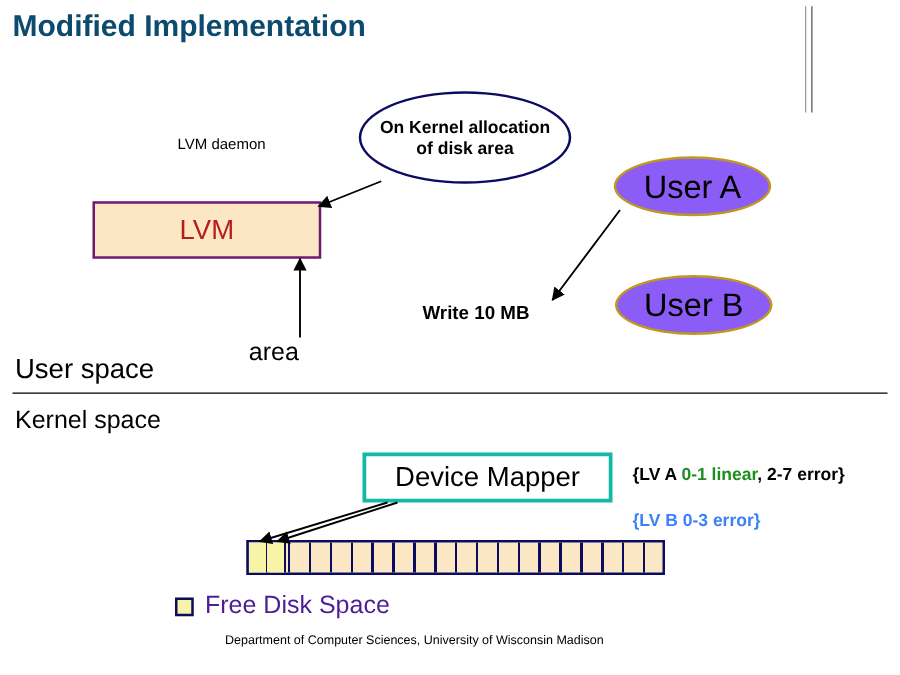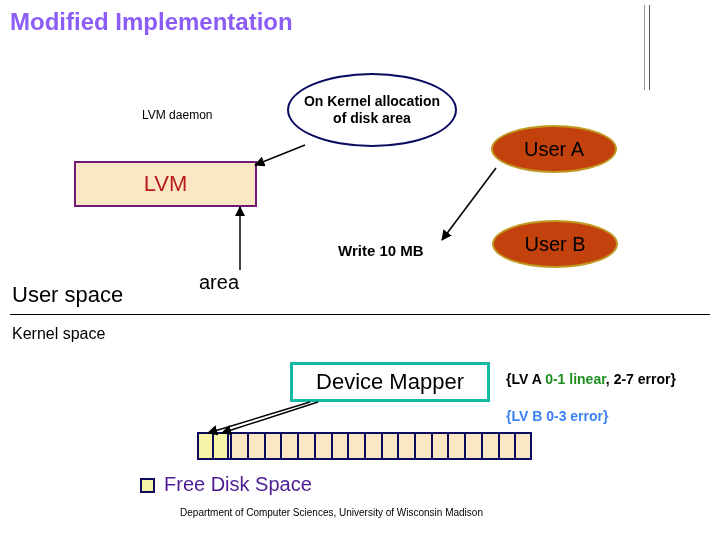--- a/index.html
+++ b/index.html
@@ -11,21 +11,21 @@
     background: #ffffff;
     position: relative;
     overflow: hidden;
   }
   .title {
     position: absolute;
     left: 10px;
     top: 8px;
     font-size: 24px;
     font-weight: bold;
-    color: #8b5cf6;
+    color: #0c4a6e;
   }
   
   .balloon {
     position: absolute;
     left: 287px;
     top: 73px;
     width: 170px;
     height: 74px;
     border: 2px solid #0b0b60;
     border-radius: 50%;
@@ -73,43 +73,43 @@
     position: absolute;
     left: 338px;
     top: 242px;
     font-size: 15px;
     font-weight: bold;
     color: #000;
   }
   .user-oval {
     position: absolute;
     border: 2px solid #c09820;
-    background: #c2410c;
+    background: #8b5cf6;
     border-radius: 50%;
     display: flex;
     align-items: center;
     justify-content: center;
-    font-size: 20px;
+    font-size: 26px;
     color: #000;
     box-sizing: border-box;
   }
   .user-a { left: 491px; top: 125px; width: 126px; height: 48px; }
   .user-b { left: 492px; top: 220px; width: 126px; height: 48px; }
   .userspace-label {
     position: absolute;
     left: 12px;
     top: 282px;
     font-size: 22px;
     color: #000;
   }
   .kernelspace-label {
     position: absolute;
     left: 12px;
     top: 325px;
-    font-size: 16px;
+    font-size: 20px;
     color: #000;
   }
   .hr {
     position: absolute;
     left: 10px;
     top: 314px;
     width: 700px;
     height: 0;
     border-top: 1px solid #000;
   }

